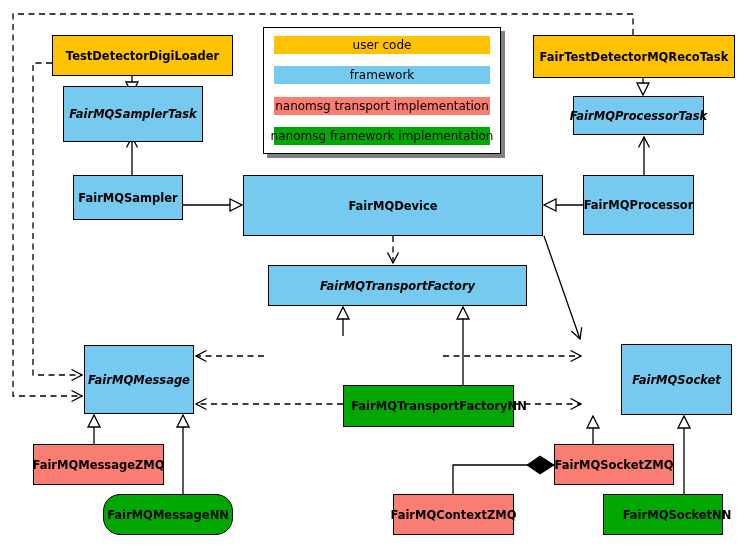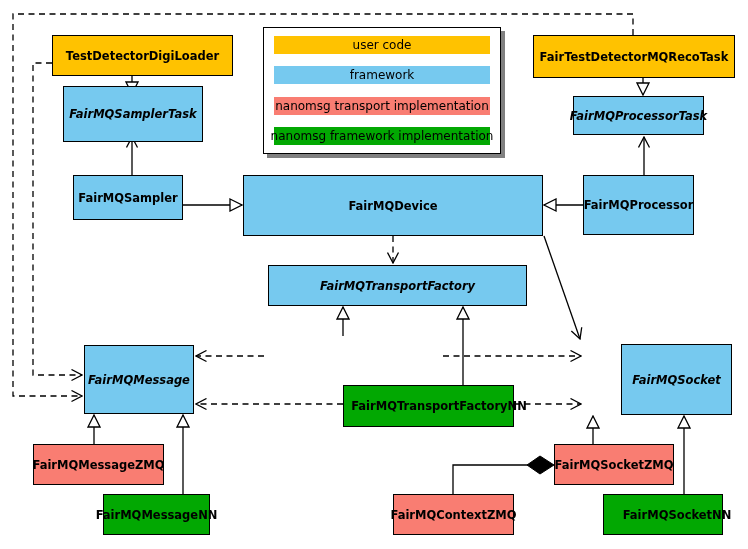--- a/index.html
+++ b/index.html
@@ -109,18 +109,18 @@
   <div class="node cat-framework abstract" style="left:63px; top:86px; width:140px; height:56px;">FairMQSamplerTask</div>
   <div class="node cat-framework abstract" style="left:573px; top:96px; width:131px; height:39px;">FairMQProcessorTask</div>
   <div class="node cat-framework" style="left:73px; top:175px; width:110px; height:45px;">FairMQSampler</div>
   <div class="node cat-framework" style="left:243px; top:175px; width:300px; height:61px;">FairMQDevice</div>
   <div class="node cat-framework" style="left:583px; top:175px; width:111px; height:60px;">FairMQProcessor</div>
   <div class="node cat-framework abstract" style="left:268px; top:265px; width:259px; height:41px;">FairMQTransportFactory</div>
   <div class="node cat-nn" style="left:343px; top:385px; width:171px; height:42px;padding-left:21px;">FairMQTransportFactoryNN</div>
   <div class="node cat-framework abstract" style="left:84px; top:345px; width:110px; height:69px;">FairMQMessage</div>
   <div class="node cat-framework abstract" style="left:583px; top:344px; width:111px; height:71px;margin-left:38px;">FairMQSocket</div>
   <div class="node cat-zmq" style="left:33px; top:444px; width:131px; height:41px;">FairMQMessageZMQ</div>
-  <div class="node cat-nn" style="left:103px; top:494px; width:107px; height:41px;">FairMQMessageNN</div>
+  <div class="node cat-nn" style="left:103px; top:494px; width:130px; height:41px;border-radius:17px;">FairMQMessageNN</div>
   <div class="node cat-zmq" style="left:393px; top:494px; width:121px; height:41px;">FairMQContextZMQ</div>
   <div class="node cat-zmq" style="left:554px; top:444px; width:120px; height:41px;">FairMQSocketZMQ</div>
   <div class="node cat-nn" style="left:603px; top:494px; width:120px; height:41px;padding-left:28px;">FairMQSocketNN</div>
 
 </div>
 
 </body></html>

